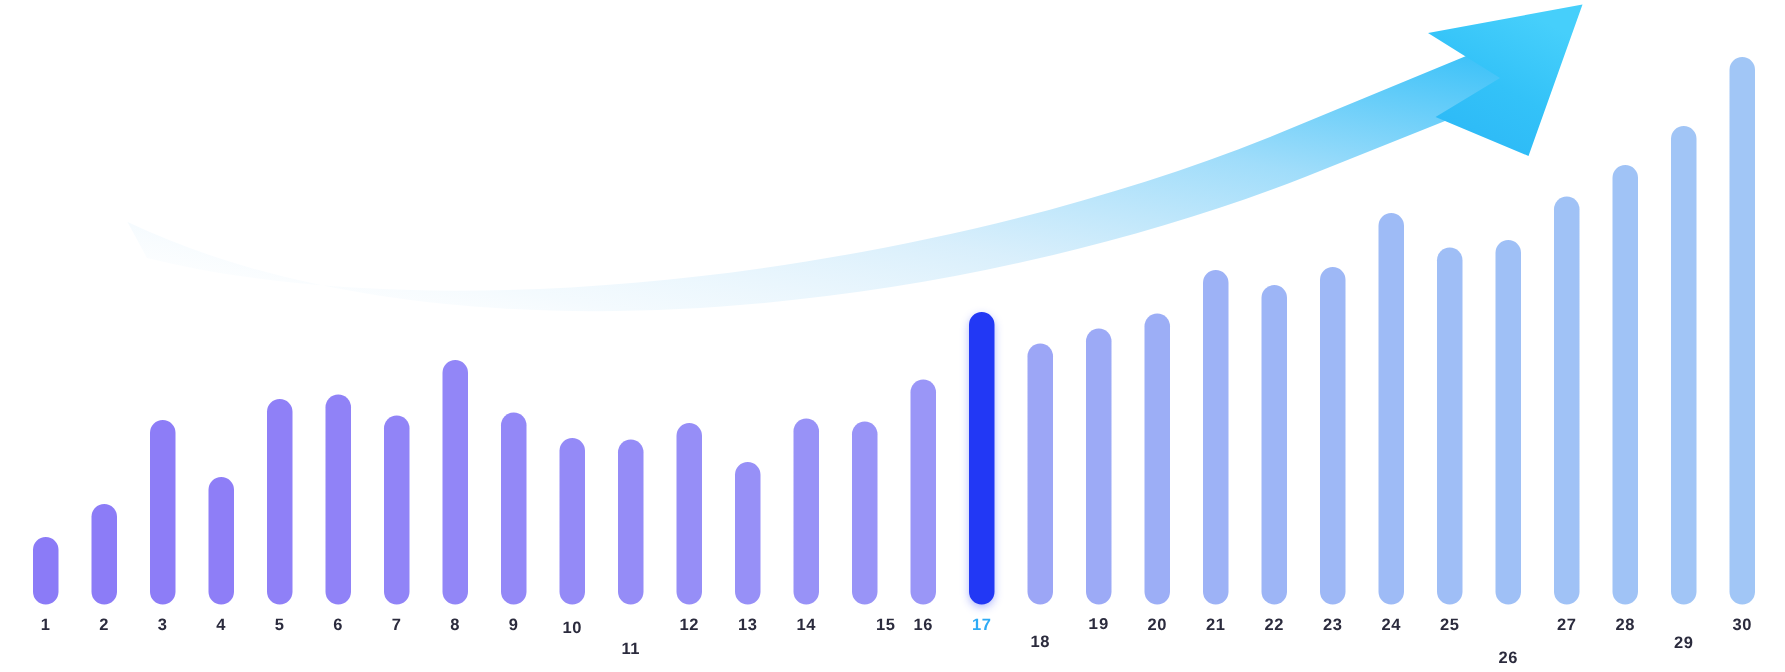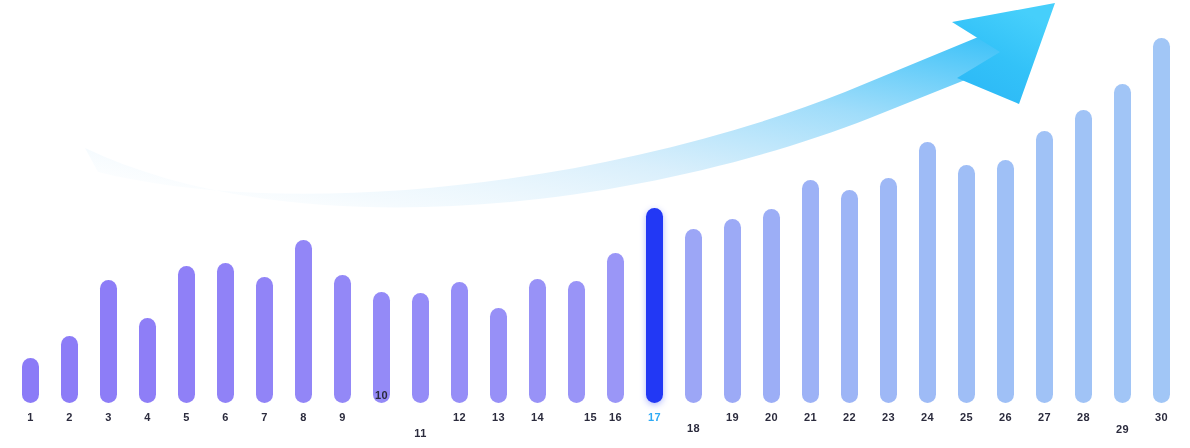--- a/index.html
+++ b/index.html
@@ -126,34 +126,34 @@
 
 <div class="tick-label" style="left: 12px; width: 37px; top: 410px;">1</div>
     <div class="tick-label" style="left: 51px; width: 37px; top: 410px;">2</div>
     <div class="tick-label" style="left: 90px; width: 37px; top: 410px;">3</div>
     <div class="tick-label" style="left: 129px; width: 37px; top: 410px;">4</div>
     <div class="tick-label" style="left: 168px; width: 37px; top: 410px;">5</div>
     <div class="tick-label" style="left: 207px; width: 37px; top: 410px;">6</div>
     <div class="tick-label" style="left: 246px; width: 37px; top: 410px;">7</div>
     <div class="tick-label" style="left: 285px; width: 37px; top: 410px;">8</div>
     <div class="tick-label" style="left: 324px; width: 37px; top: 410px;">9</div>
-    <div class="tick-label" style="left: 363px; width: 37px; top: 388px;">10</div>
+    <div class="tick-label" style="left: 363px; width: 37px; top: 412px;">10</div>
     <div class="tick-label" style="left: 402px; width: 37px; top: 410px; margin-top: 16px;">11</div>
     <div class="tick-label" style="left: 441px; width: 37px; top: 410px;">12</div>
     <div class="tick-label" style="left: 480px; width: 37px; top: 410px;">13</div>
     <div class="tick-label" style="left: 519px; width: 37px; top: 410px;">14</div>
     <div class="tick-label" style="left: 572px; width: 37px; top: 410px;">15</div>
     <div class="tick-label" style="left: 597px; width: 37px; top: 410px;">16</div>
     <div class="tick-label active" style="left: 636px; width: 37px; top: 410px;">17</div>
     <div class="tick-label" style="left: 675px; width: 37px; top: 410px; margin-top: 11px;">18</div>
-    <div class="tick-label" style="left: 714px; width: 37px; top: 410px;">19</div>
+    <div class="tick-label" style="left: 714px; width: 37px; top: 410px; font-family: Liberation Mono, monospace;">19</div>
     <div class="tick-label" style="left: 753px; width: 37px; top: 410px;">20</div>
     <div class="tick-label" style="left: 792px; width: 37px; top: 410px;">21</div>
     <div class="tick-label" style="left: 831px; width: 37px; top: 410px;">22</div>
     <div class="tick-label" style="left: 870px; width: 37px; top: 410px;">23</div>
     <div class="tick-label" style="left: 909px; width: 37px; top: 410px;">24</div>
     <div class="tick-label" style="left: 948px; width: 37px; top: 410px;">25</div>
-    <div class="tick-label" style="left: 987px; width: 37px; top: 410px;">26</div>
+    <div class="tick-label" style="left: 987px; width: 37px; top: 432px;">26</div>
     <div class="tick-label" style="left: 1026px; width: 37px; top: 410px;">27</div>
     <div class="tick-label" style="left: 1065px; width: 37px; top: 410px;">28</div>
     <div class="tick-label" style="left: 1104px; width: 37px; top: 422px;">29</div>
     <div class="tick-label" style="left: 1143px; width: 37px; top: 410px;">30</div>
   </div>
 
 </body></html>

